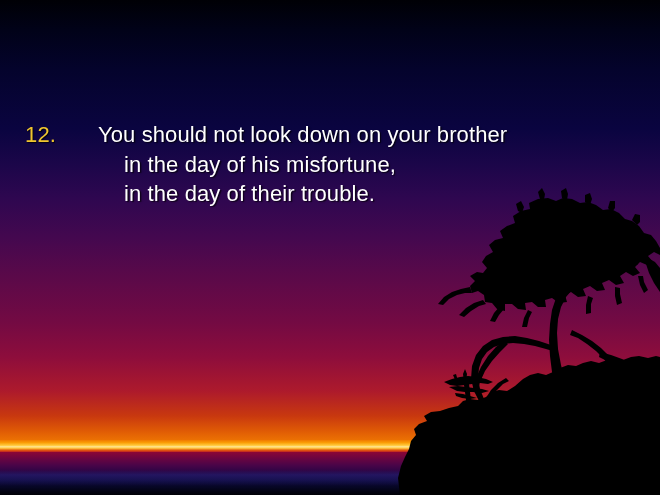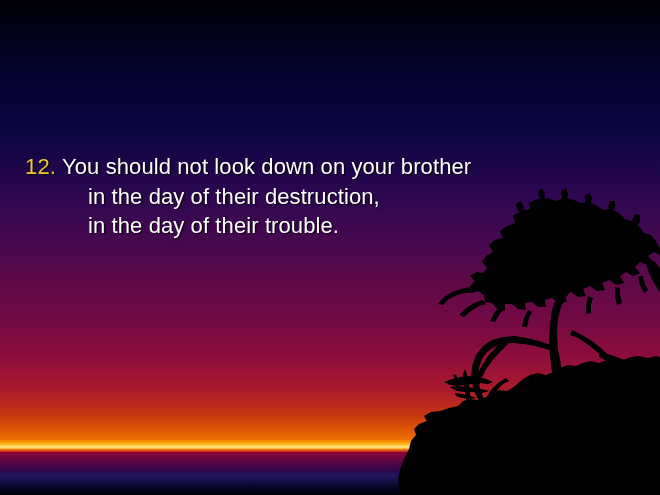--- a/index.html
+++ b/index.html
@@ -104,21 +104,21 @@
     left: 0; top: 0;
     width: 660px;
     height: 495px;
     pointer-events: none;
   }
 
   
   .verse {
     position: absolute;
     left: 0;
-    top: 152px;
+    top: 120px;
     width: 660px;
     padding: 0;
   }
   .verse-row {
     display: flex;
     align-items: flex-start;
   }
   .verse-number {
     width: 62px;
     flex: 0 0 62px;
@@ -127,20 +127,21 @@
     box-sizing: border-box;
     color: #f0c62e;
     font-size: 22px;
     line-height: 29.5px;
     font-weight: normal;
     text-shadow: 1px 1px 1px rgba(0,0,0,0.75);
     letter-spacing: 0.2px;
   }
   .verse-lines {
     flex: 1 1 auto;
+    margin-left: 36px;
   }
   .verse-line {
     color: #ffffff;
     font-size: 22px;
     line-height: 29.5px;
     white-space: pre;
     text-shadow: 1.4px 1.4px 1.2px rgba(0,0,0,0.72);
     letter-spacing: 0.1px;
   }
   .indent {
@@ -292,19 +293,19 @@
       <path d="M 518 211 L 516 204 L 521 201 L 524 207 L 522 213 Z"></path>
       <path d="M 632 220 L 635 214 L 640 215 L 640 222 L 637 225 Z"></path>
     </g>
   </svg>
 
   <div class="verse">
     <div class="verse-row">
       <div class="verse-number">12.</div>
       <div class="verse-lines">
         <div class="verse-line">You should not look down on your brother</div>
-        <div class="verse-line indent">in the day of their destruction,</div>
+        <div class="verse-line indent">in the day of his misfortune,</div>
         <div class="verse-line indent">in the day of their trouble.</div>
       </div>
     </div>
   </div>
 
 </div>
 
 </body></html>

